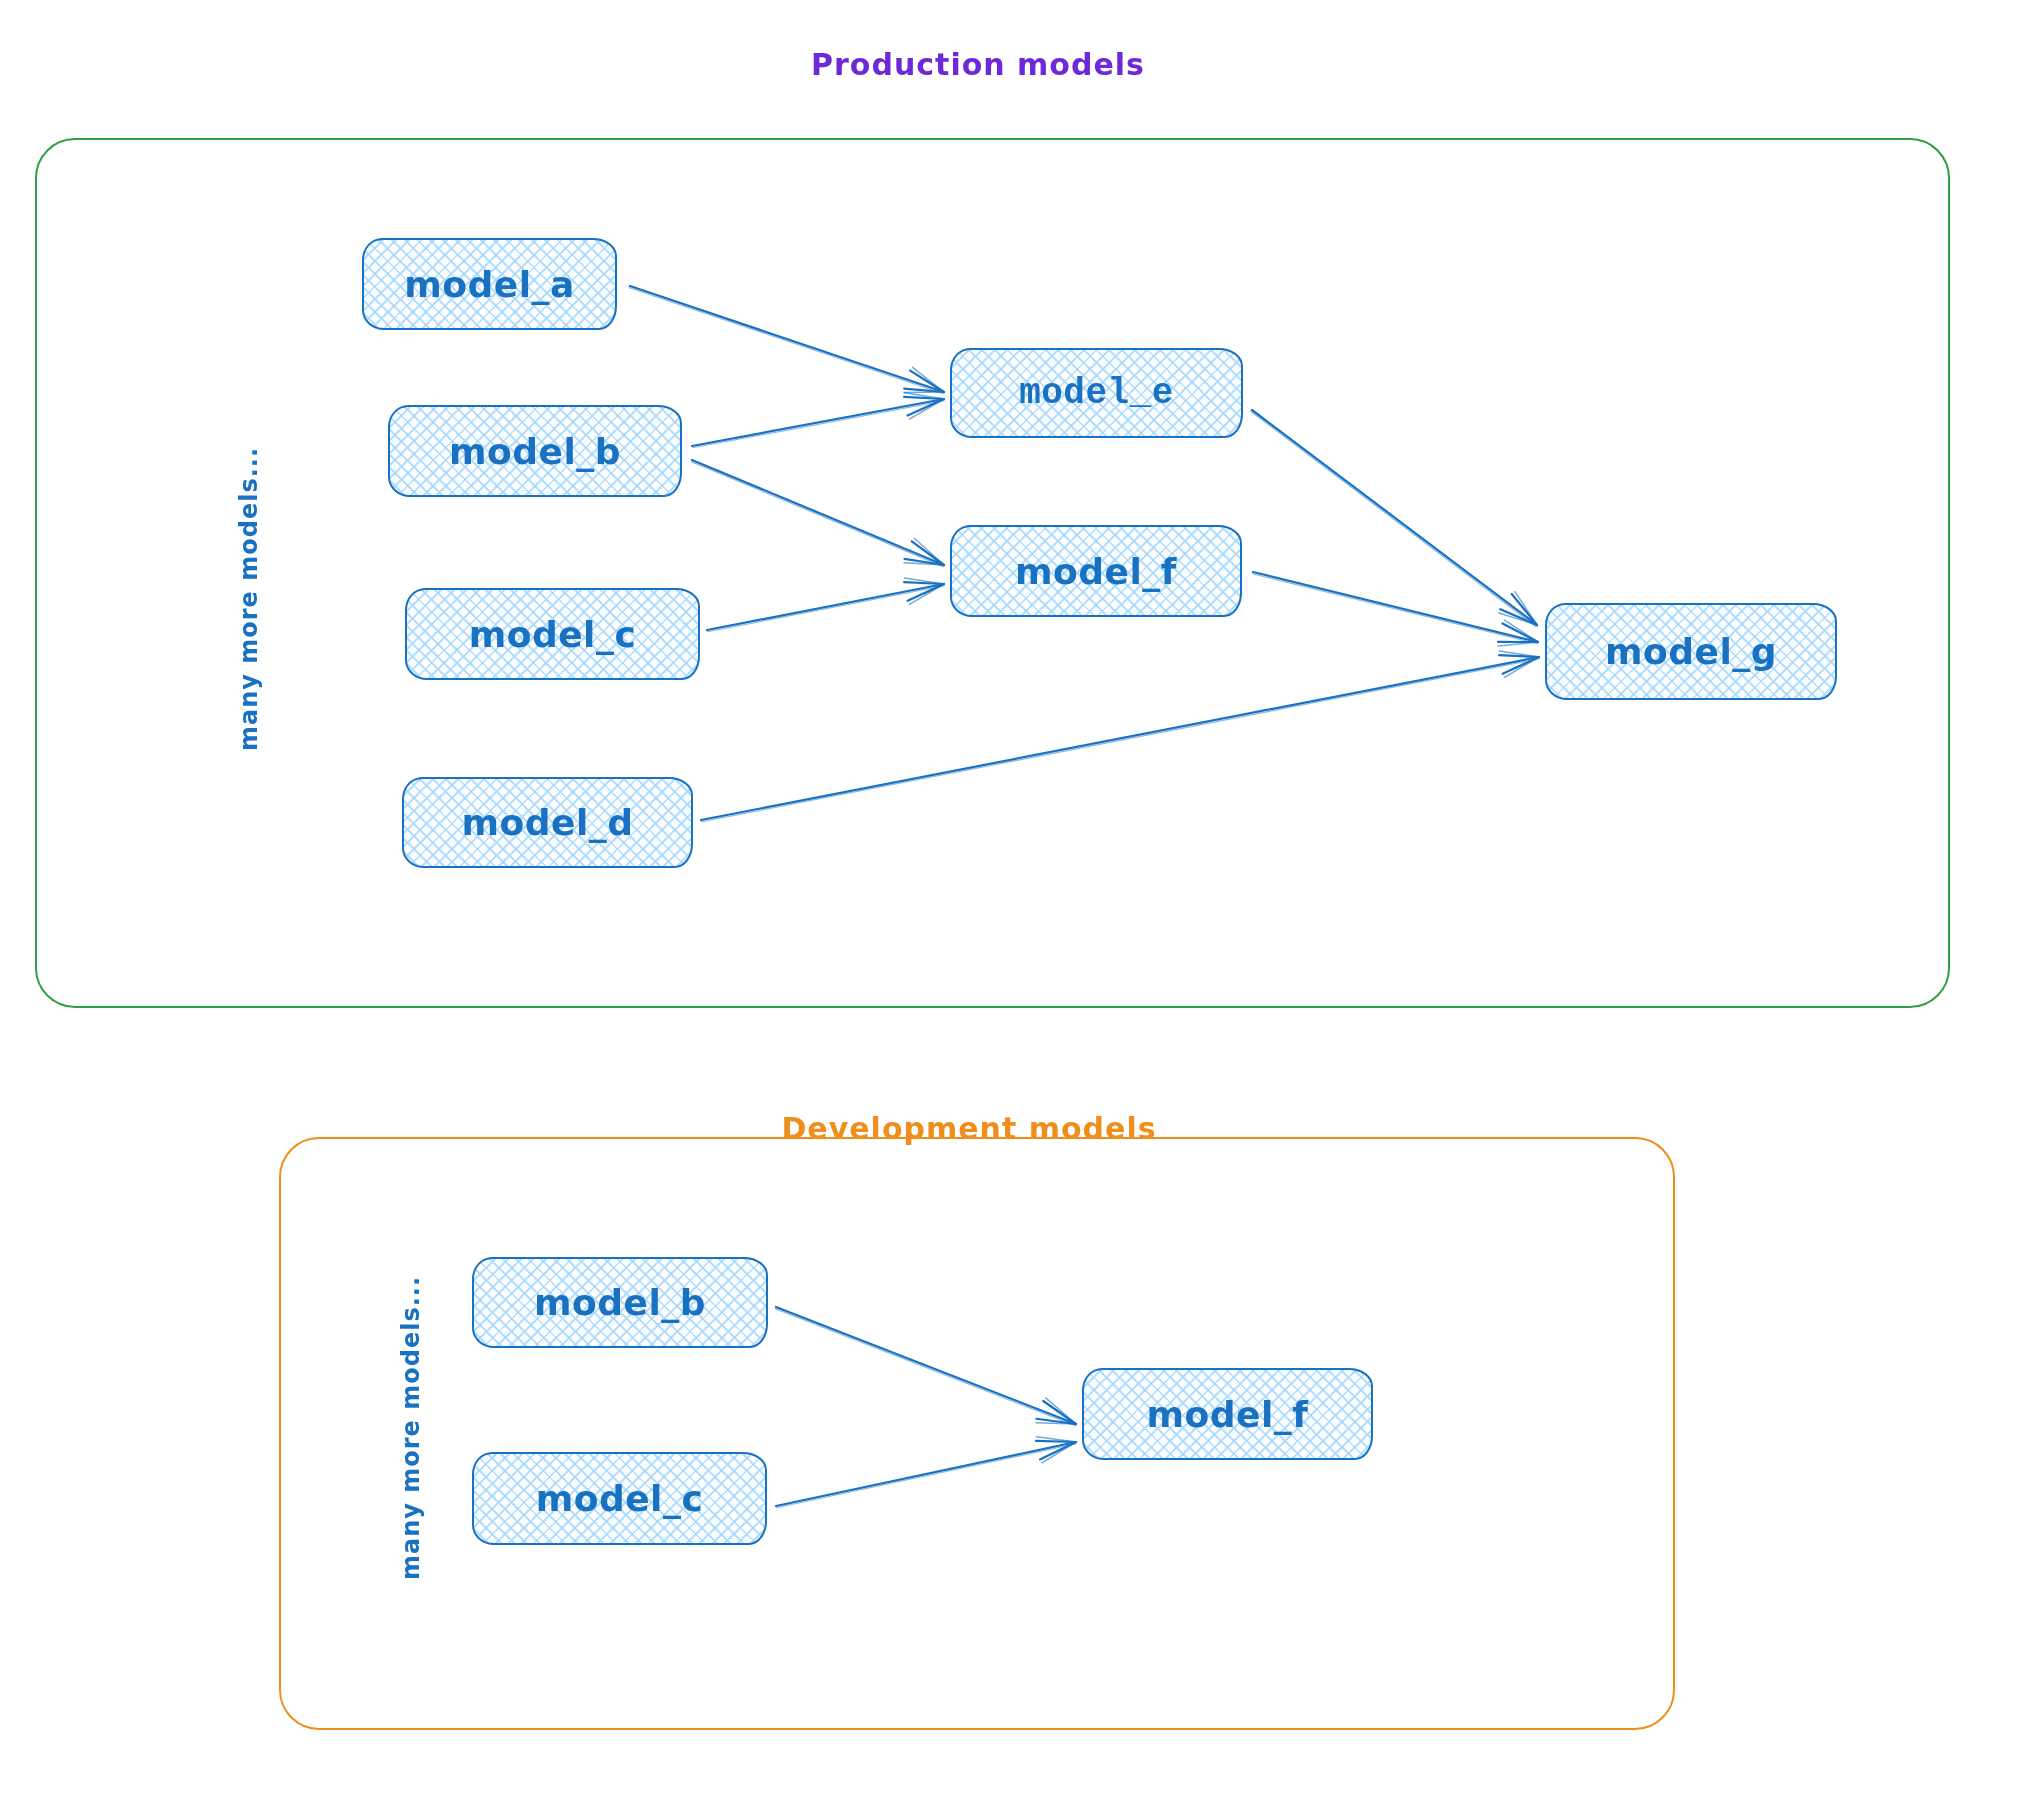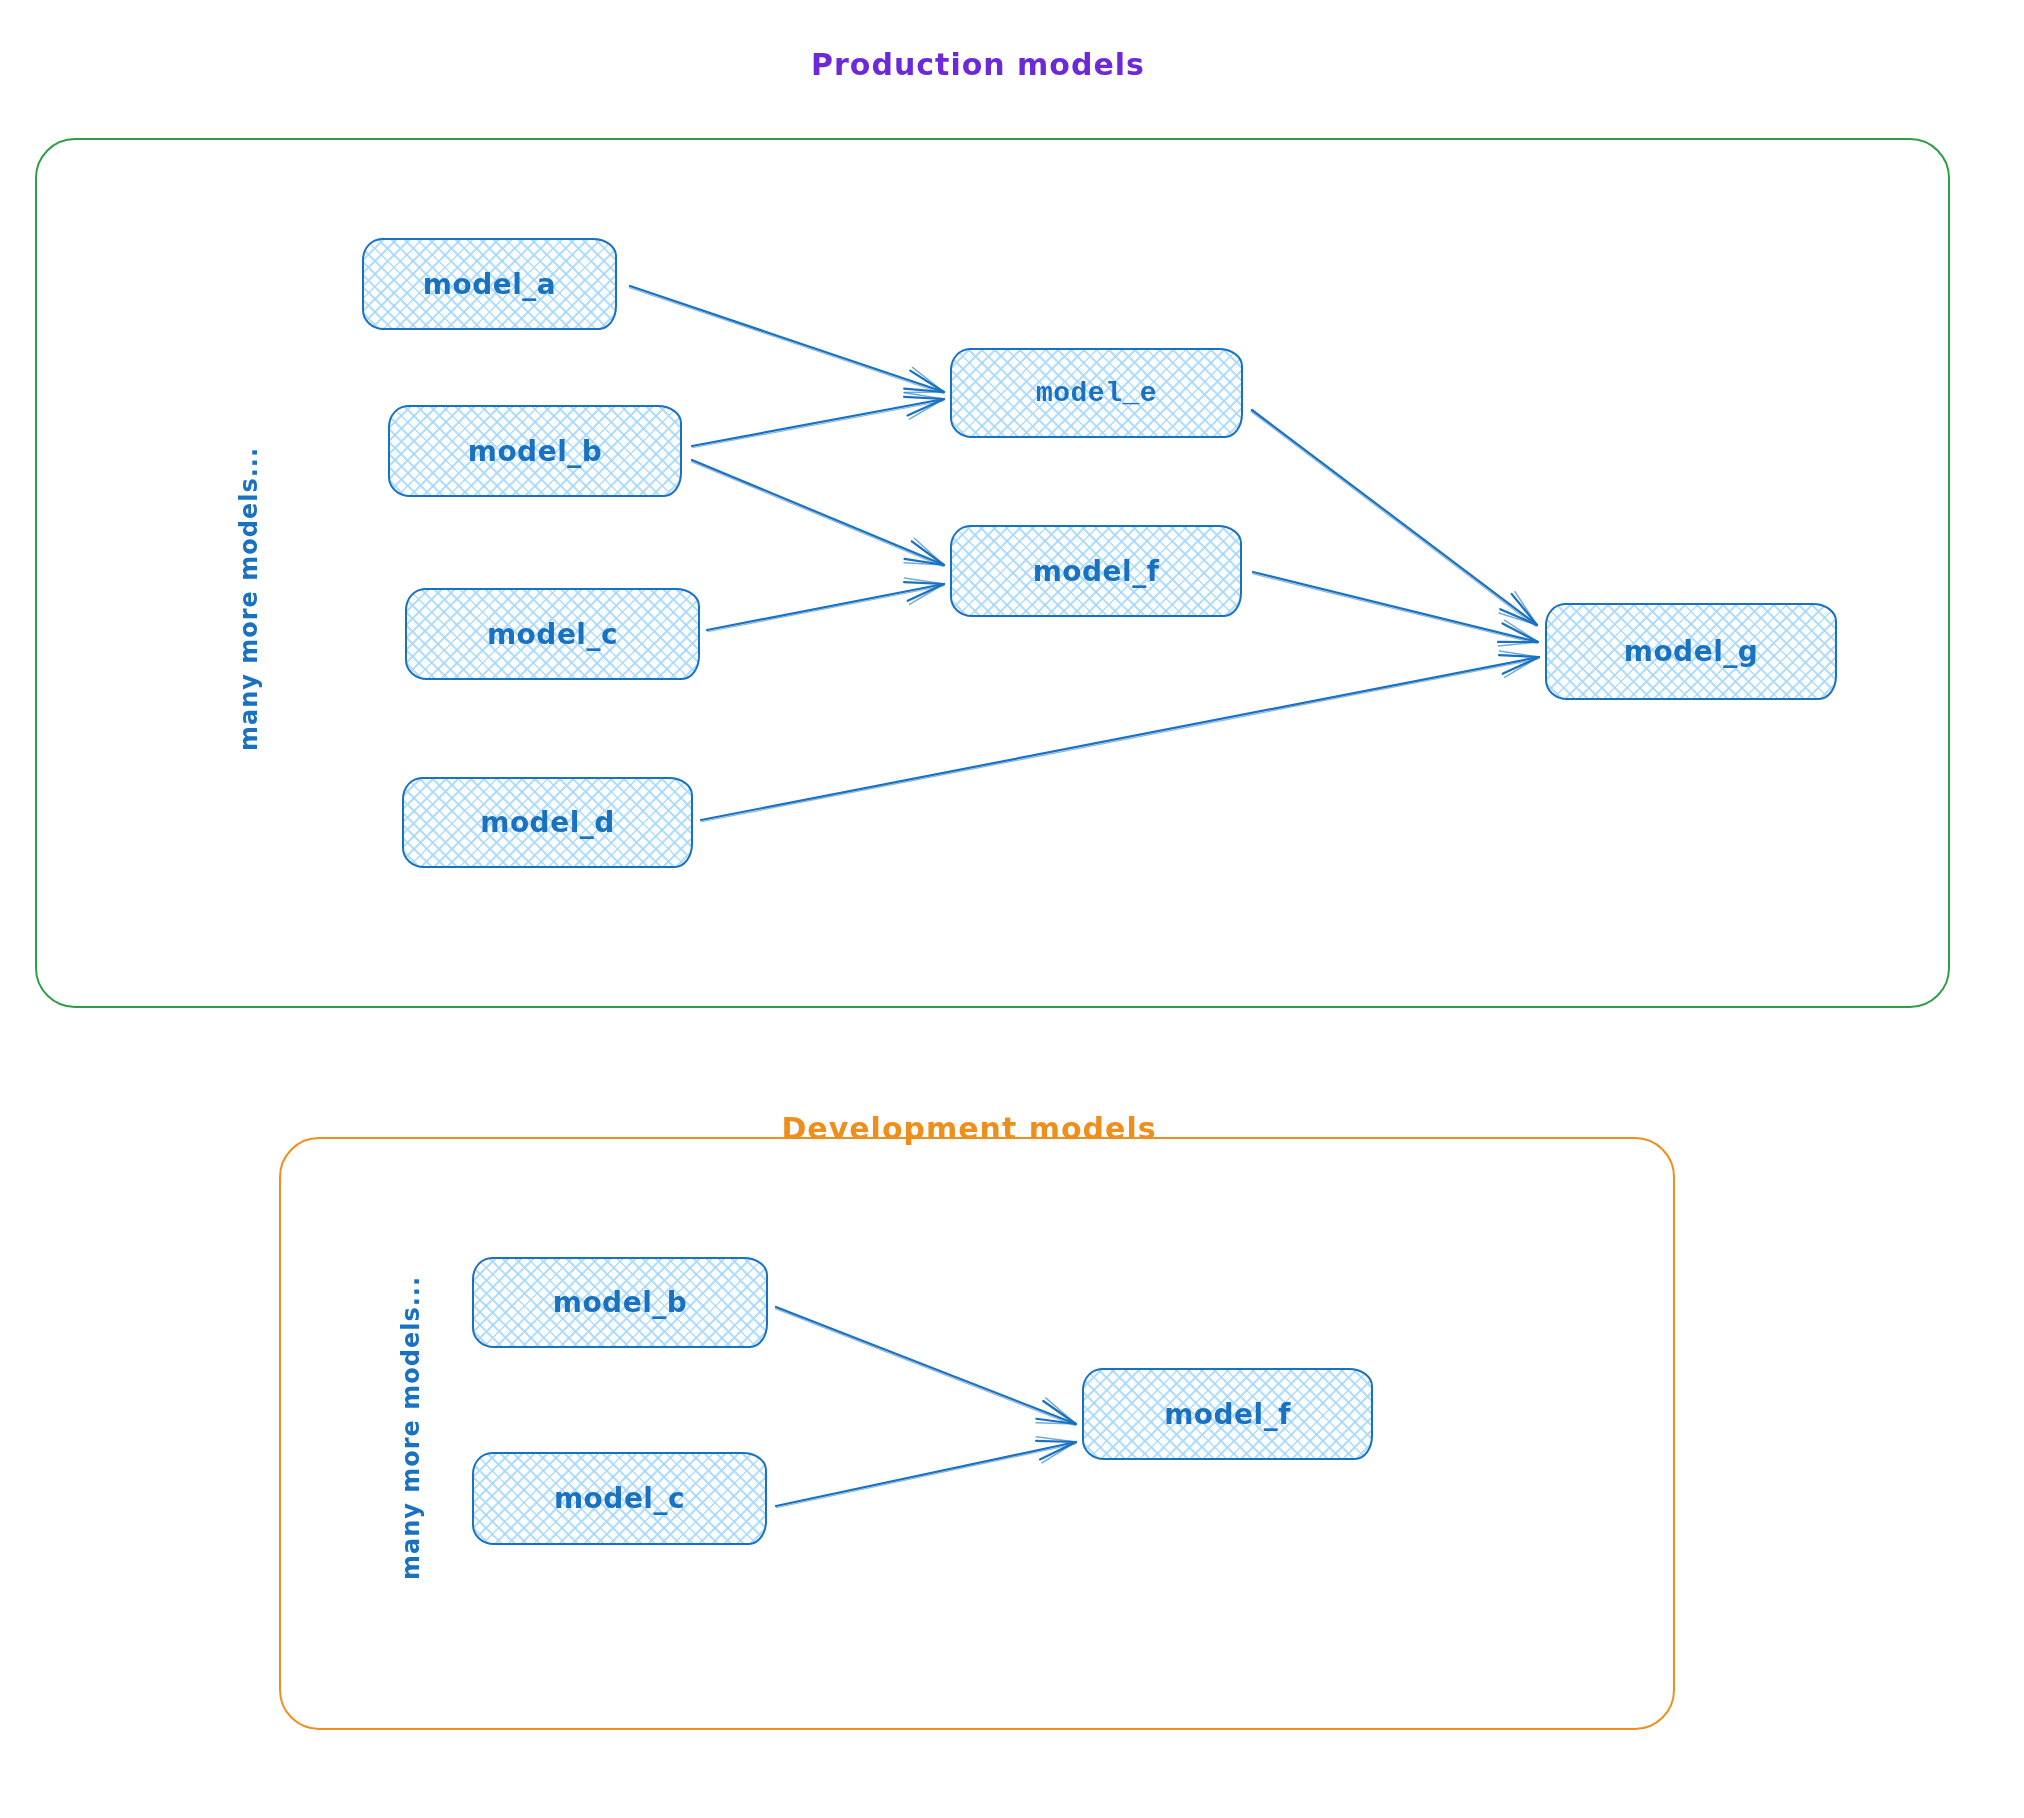--- a/index.html
+++ b/index.html
@@ -40,21 +40,21 @@
     position: absolute;
     box-sizing: border-box;
     border: 2px solid;
     border-radius: 20px 24px 18px 22px / 22px 18px 24px 20px;
     display: flex;
     align-items: center;
     justify-content: center;
   }
 
   .node-label {
-    font-size: 28px;
+    font-size: 36px;
     font-weight: bold;
     letter-spacing: 0.5px;
     white-space: nowrap;
   }
 </style>
 </head>
 <body>
 
 <div id="canvas" style="width: 2024px; height: 1818px;">
   <svg id="edges" xmlns="http://www.w3.org/2000/svg" width="2024" height="1818" viewBox="0 0 2024 1818">

